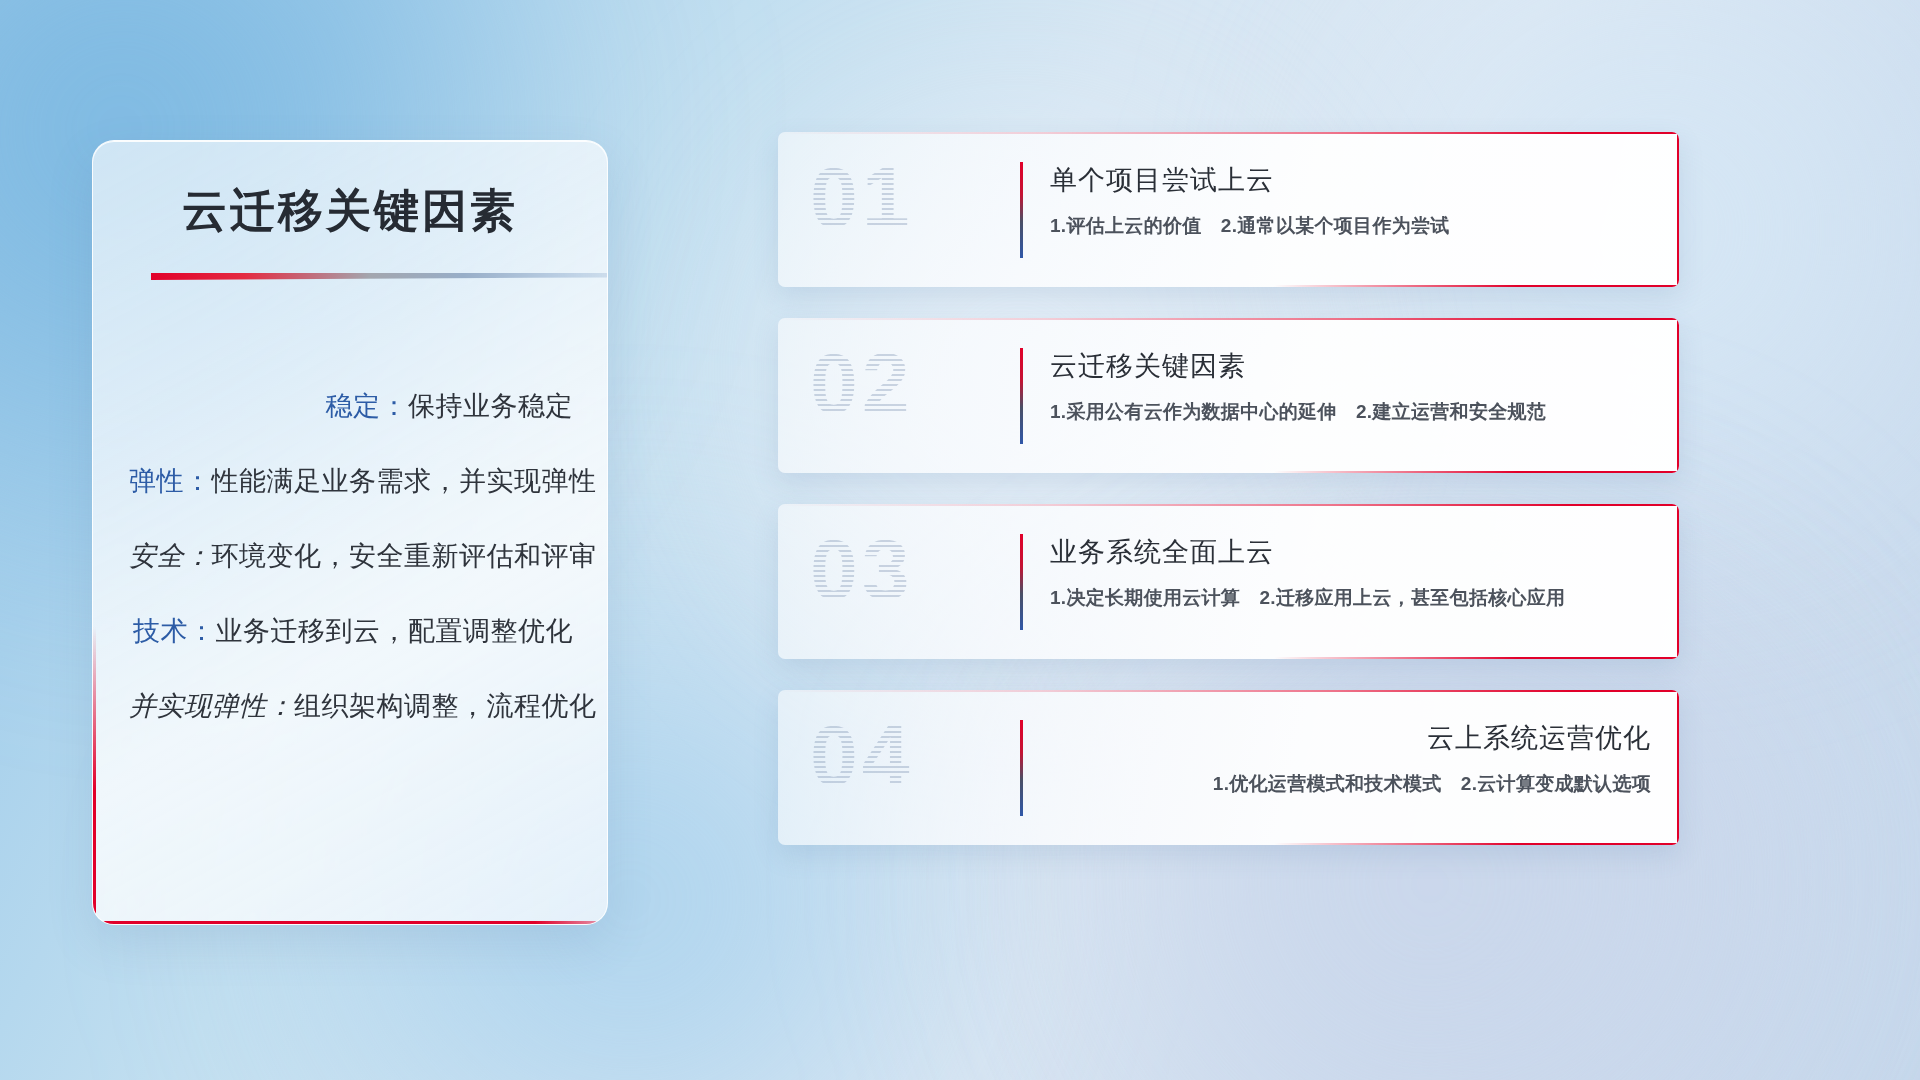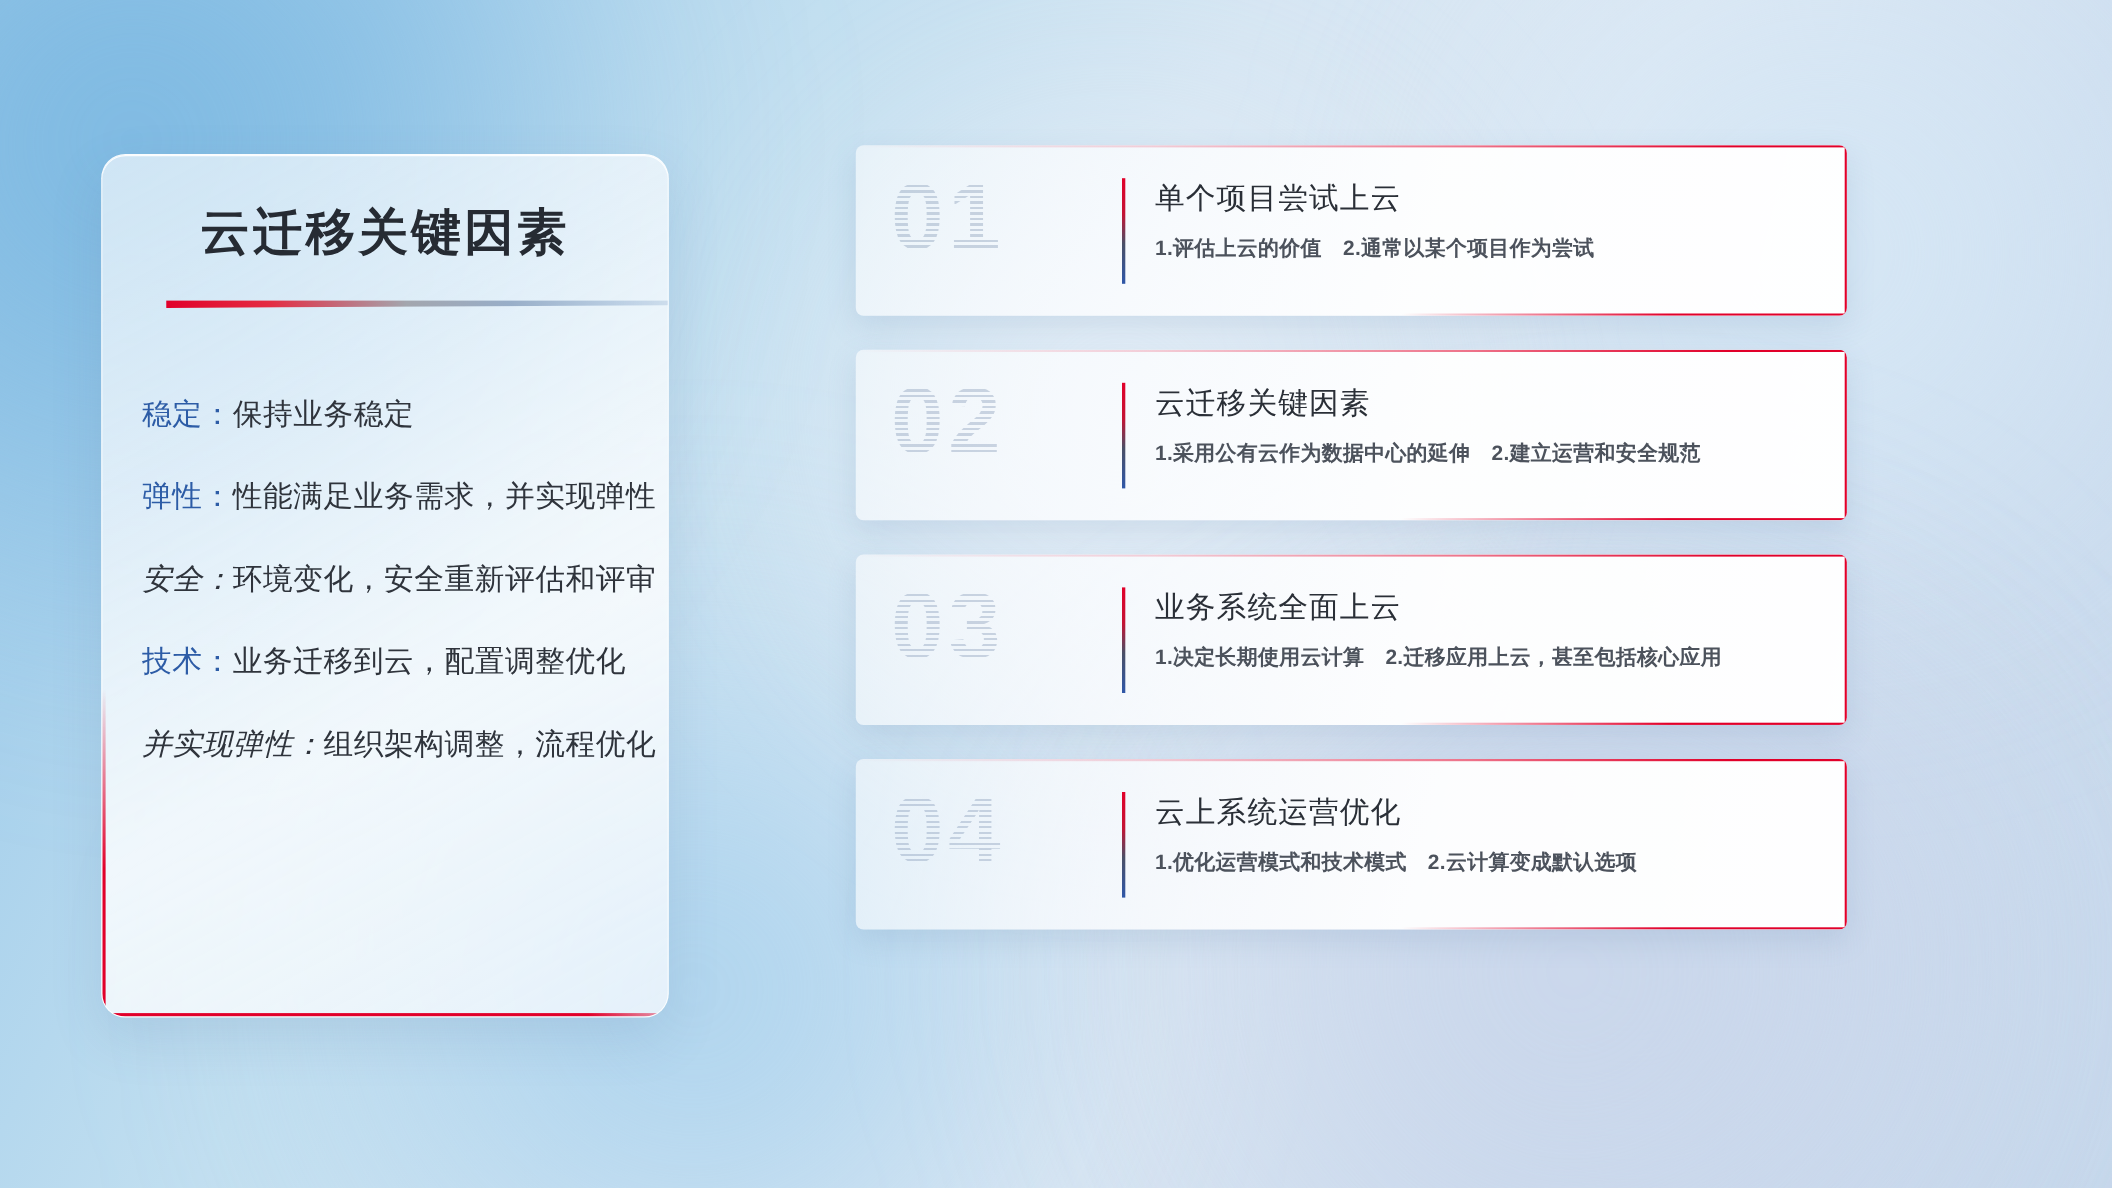--- a/index.html
+++ b/index.html
@@ -68,21 +68,21 @@
     text-align:center;
     font-size:45px; font-weight:700; letter-spacing:3px;
     color:#262b33;
   }
   .title-rule{
     position:absolute; left:58px; top:132px; width:520px; height:7px;
     background:linear-gradient(90deg,#e1002a 0%,#e42b42 18%,#a3a6ae 42%,#98aec8 60%,#b9cde2 78%,rgba(214,228,241,.25) 100%);
     clip-path:polygon(0 0, 100% 0, 100% 58%, 0 100%);
   }
   .panel-list{
-    position:absolute; left:36px; right:34px; top:198px;
+    position:absolute; left:36px; right:34px; top:228px;text-align:right;
   }
   .panel-item{
     font-size:27px; line-height:75px;
     color:#2f343c; letter-spacing:.5px; white-space:nowrap;
   }
   .k-blue{ color:#2d5ca6; }
   .k-dark{ color:#2f343c;font-style:italic; }
 
   
   .card{
@@ -188,21 +188,21 @@
         <div class="card-top-line"></div>
         <div class="card-edge"></div>
         <div class="card-bottom-line"></div>
         <div class="card-num">03</div>
         <div class="card-divider"></div>
         <div class="card-body">
           <div class="card-title">业务系统全面上云</div>
           <div class="card-sub">1.决定长期使用云计算　2.迁移应用上云，甚至包括核心应用</div>
         </div>
       </div>
-      <div class="card" style="top: 690px;">
+      <div class="card" style="top: 690px; text-align: right;">
         <div class="card-top-line"></div>
         <div class="card-edge"></div>
         <div class="card-bottom-line"></div>
         <div class="card-num">04</div>
         <div class="card-divider"></div>
         <div class="card-body">
           <div class="card-title">云上系统运营优化</div>
           <div class="card-sub">1.优化运营模式和技术模式　2.云计算变成默认选项</div>
         </div>
       </div>

